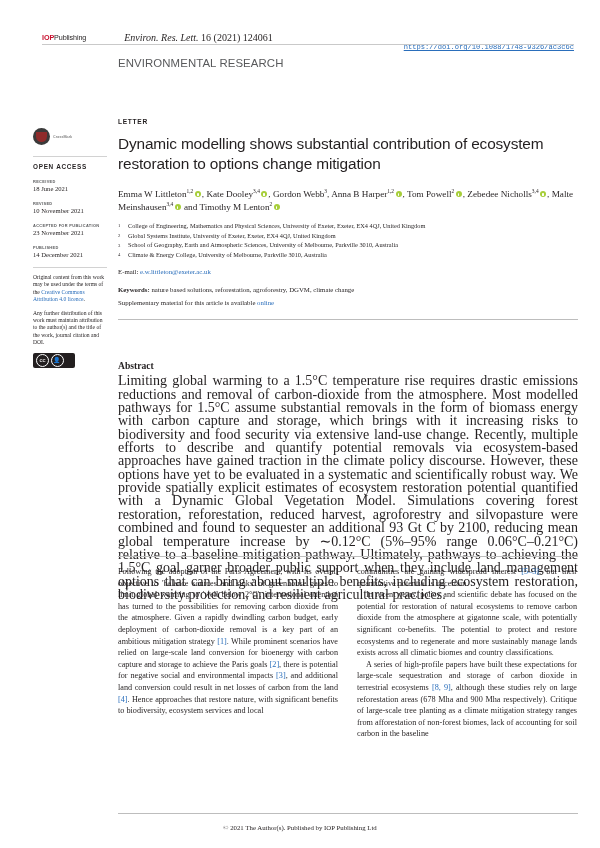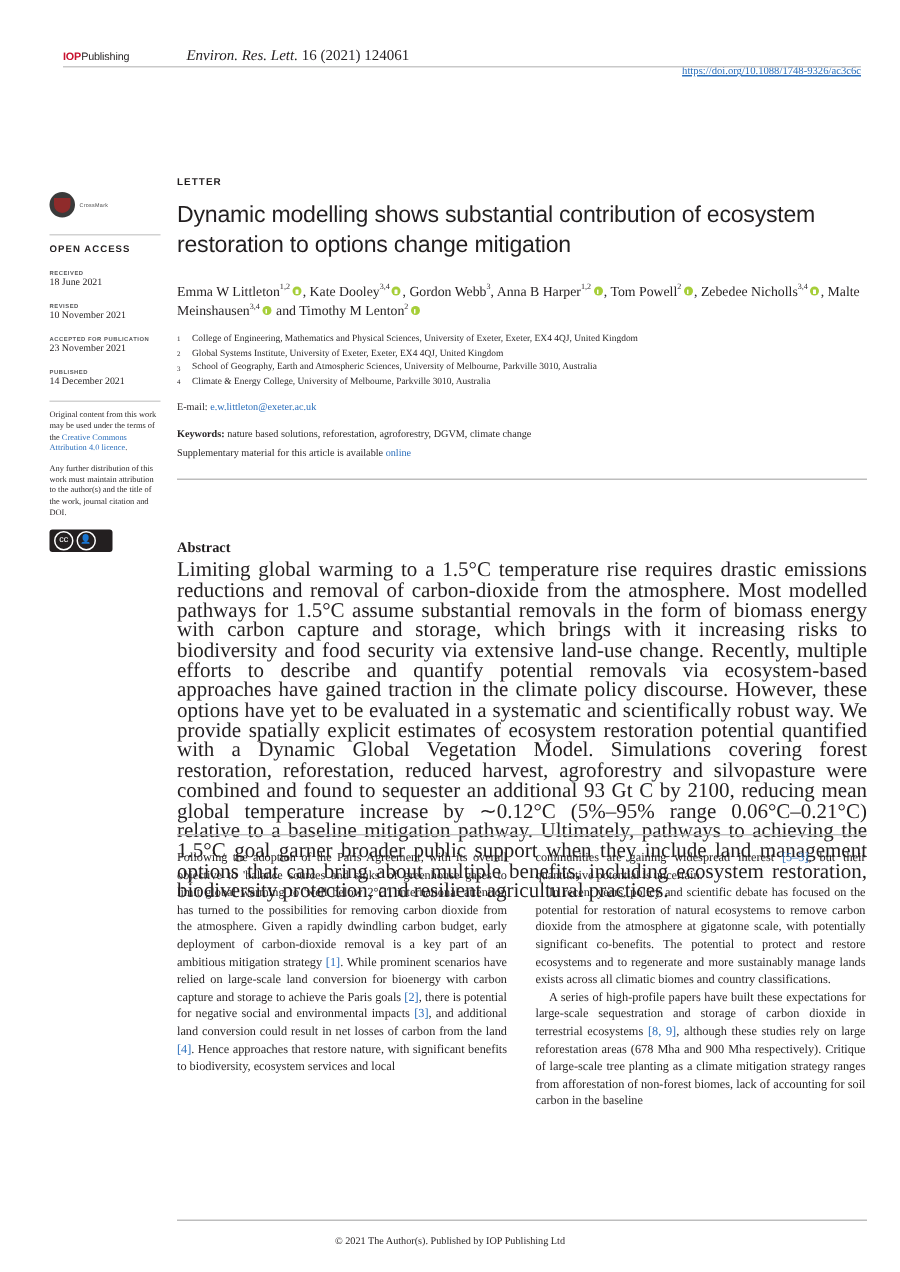--- a/index.html
+++ b/index.html
@@ -52,21 +52,21 @@
     font-style: italic;
     font-size: 10px;
     color: #231f20;
     white-space: nowrap;
   }
   .runhead-cite .roman {
     font-style: normal;
   }
   .runhead-doi {
     margin-left: auto;
-    font-family: Liberation Serif, serif;
+    font-family: Liberation Mono, monospace;
     font-size: 7.1px;
     color: #2a6ebb;
     white-space: nowrap;
     margin-top: 20px;
   }
   .rule-top {
     position: absolute;
     top: 44px;
     left: 42px;
     right: 26px;
@@ -376,20 +376,21 @@
     </div>
     <div class="runhead-cite">
       <span>Environ. Res. Lett.</span>
       <span class="roman">16 (2021) 124061</span>
     </div>
     <a class="runhead-doi" href="#">https://doi.org/10.1088/1748-9326/ac3c6c</a>
   </div>
   <div class="rule-top"></div>
 
   <div class="masthead">
+    <div class="l1">ENVIRONMENTAL RESEARCH</div>
   </div>
 
   <div class="rail">
     <div class="crossmark">
       <div class="cm-badge"></div>
       <div class="cm-text">CrossMark</div>
     </div>
     <div class="rail-divider"></div>
     <div class="open-access">OPEN ACCESS</div>
 

